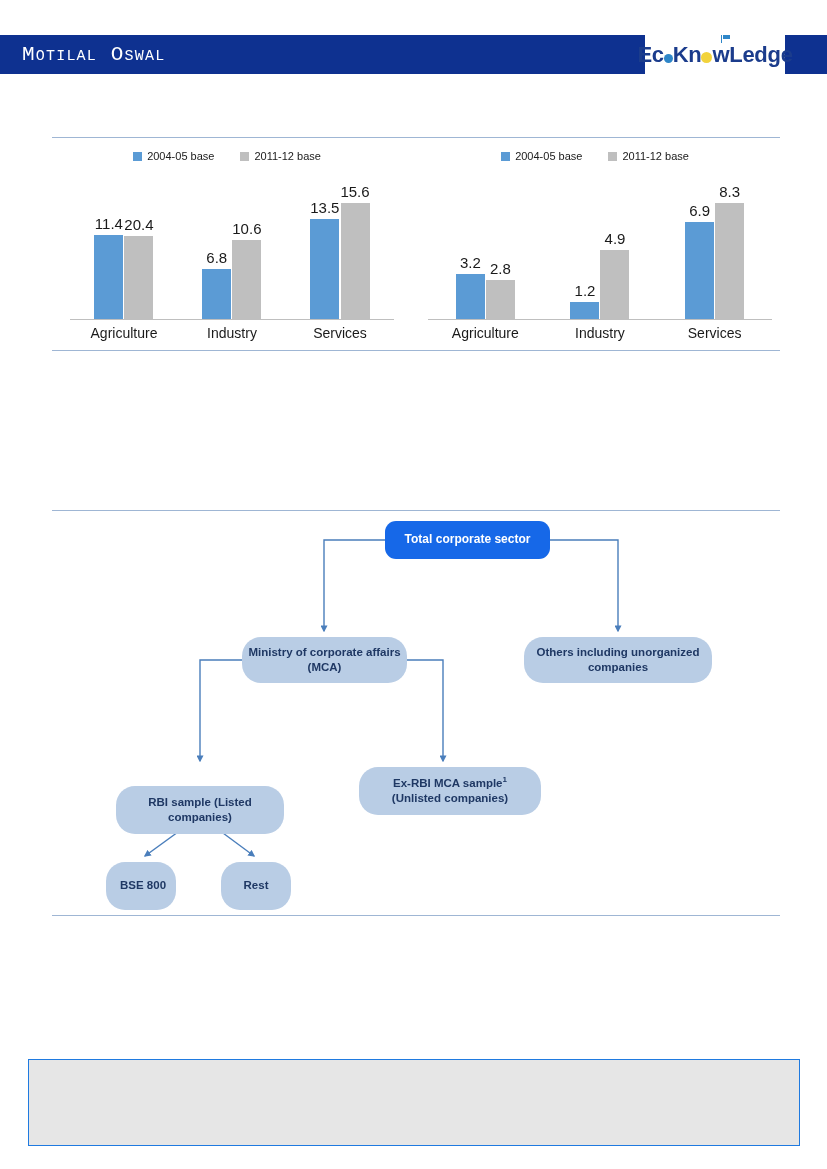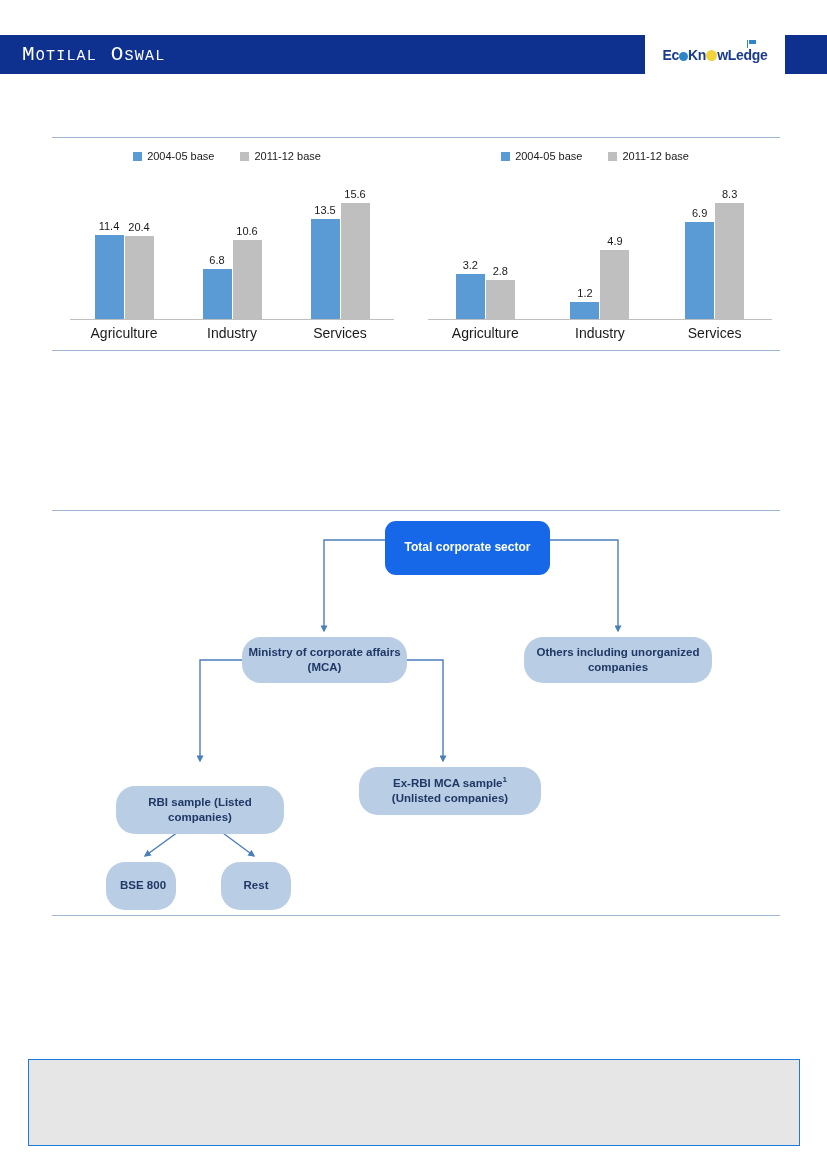--- a/index.html
+++ b/index.html
@@ -18,21 +18,21 @@
     color:#ffffff;font-family:Liberation Mono, monospace;
     font-size:21px;letter-spacing:1.2px;font-variant:small-caps;
     line-height:22px;white-space:nowrap;
   }
   .logo-patch{
     position:absolute;left:645px;top:35px;width:140px;height:39px;
     background:#ffffff;display:flex;align-items:center;justify-content:center;
   }
   .logo-text{
     font-family:"Liberation Sans", sans-serif;font-weight:bold;
-    font-size:14px;color:#1B3C8C;white-space:nowrap;position:relative;
+    font-size:22px;color:#1B3C8C;white-space:nowrap;position:relative;
     letter-spacing:-0.3px;
   }
   .logo-text .bulb{
     display:inline-block;width:9px;height:9px;border-radius:50%;
     background:#2E86C8;position:relative;top:1px;margin:0 0px;
   }
   .logo-text .ball{
     display:inline-block;width:11px;height:11px;border-radius:50%;
     background:#F2D33C;position:relative;top:1px;margin:0 0px;
   }
@@ -77,42 +77,42 @@
     position:absolute;left:0;right:0;bottom:1px;top:0;
     display:flex;justify-content:space-around;align-items:flex-end;
   }
   .group{display:flex;align-items:flex-end;gap:1px;position:relative;}
   .bar-wrap{position:relative;display:flex;flex-direction:column;
             align-items:center;justify-content:flex-end;}
   .bar{width:29px;}
   .bar.blue{background:#5B9BD5;}
   .bar.gray{background:#BFBFBF;}
   .vlabel{
-    font-size:11px;color:#1a1a1a;margin-bottom:3px;white-space:nowrap;
+    font-size:15px;color:#1a1a1a;margin-bottom:3px;white-space:nowrap;
   }
   .cats{
     position:absolute;left:18px;right:8px;top:180px;height:16px;
     display:flex;justify-content:space-around;
     font-size:14px;color:#1a1a1a;
   }
   .cats span{width:33%;text-align:center;}
 
   
   .flow{position:absolute;left:0;top:0;width:827px;height:1169px;
         pointer-events:none;}
   .node{
     position:absolute;border-radius:19px;
     display:flex;align-items:center;justify-content:center;
     text-align:center;font-weight:bold;line-height:1.32;
     font-size:11.5px;color:#1F3864;background:#B9CDE5;
     box-sizing:border-box;padding:4px 6px;
   }
   .node.root{
     background:#1668E8;color:#ffffff;font-size:12px;
-    left:385px;top:521px;width:165px;height:54px;border-radius:11px;
+    left:385px;top:521px;width:165px;height:38px;border-radius:11px;
   }
   .node.mca{left:242px;top:637px;width:165px;height:46px;}
   .node.others{left:524px;top:637px;width:188px;height:46px;}
   .node.rbi{left:116px;top:786px;width:168px;height:48px;}
   .node.exrbi{left:359px;top:767px;width:182px;height:48px;}
   .node.bse{left:106px;top:862px;width:70px;height:48px;
             justify-content:flex-start;text-align:left;padding-left:14px;}
   .node.rest{left:221px;top:862px;width:70px;height:48px;}
   .sup{font-size:8px;vertical-align:super;}
 

